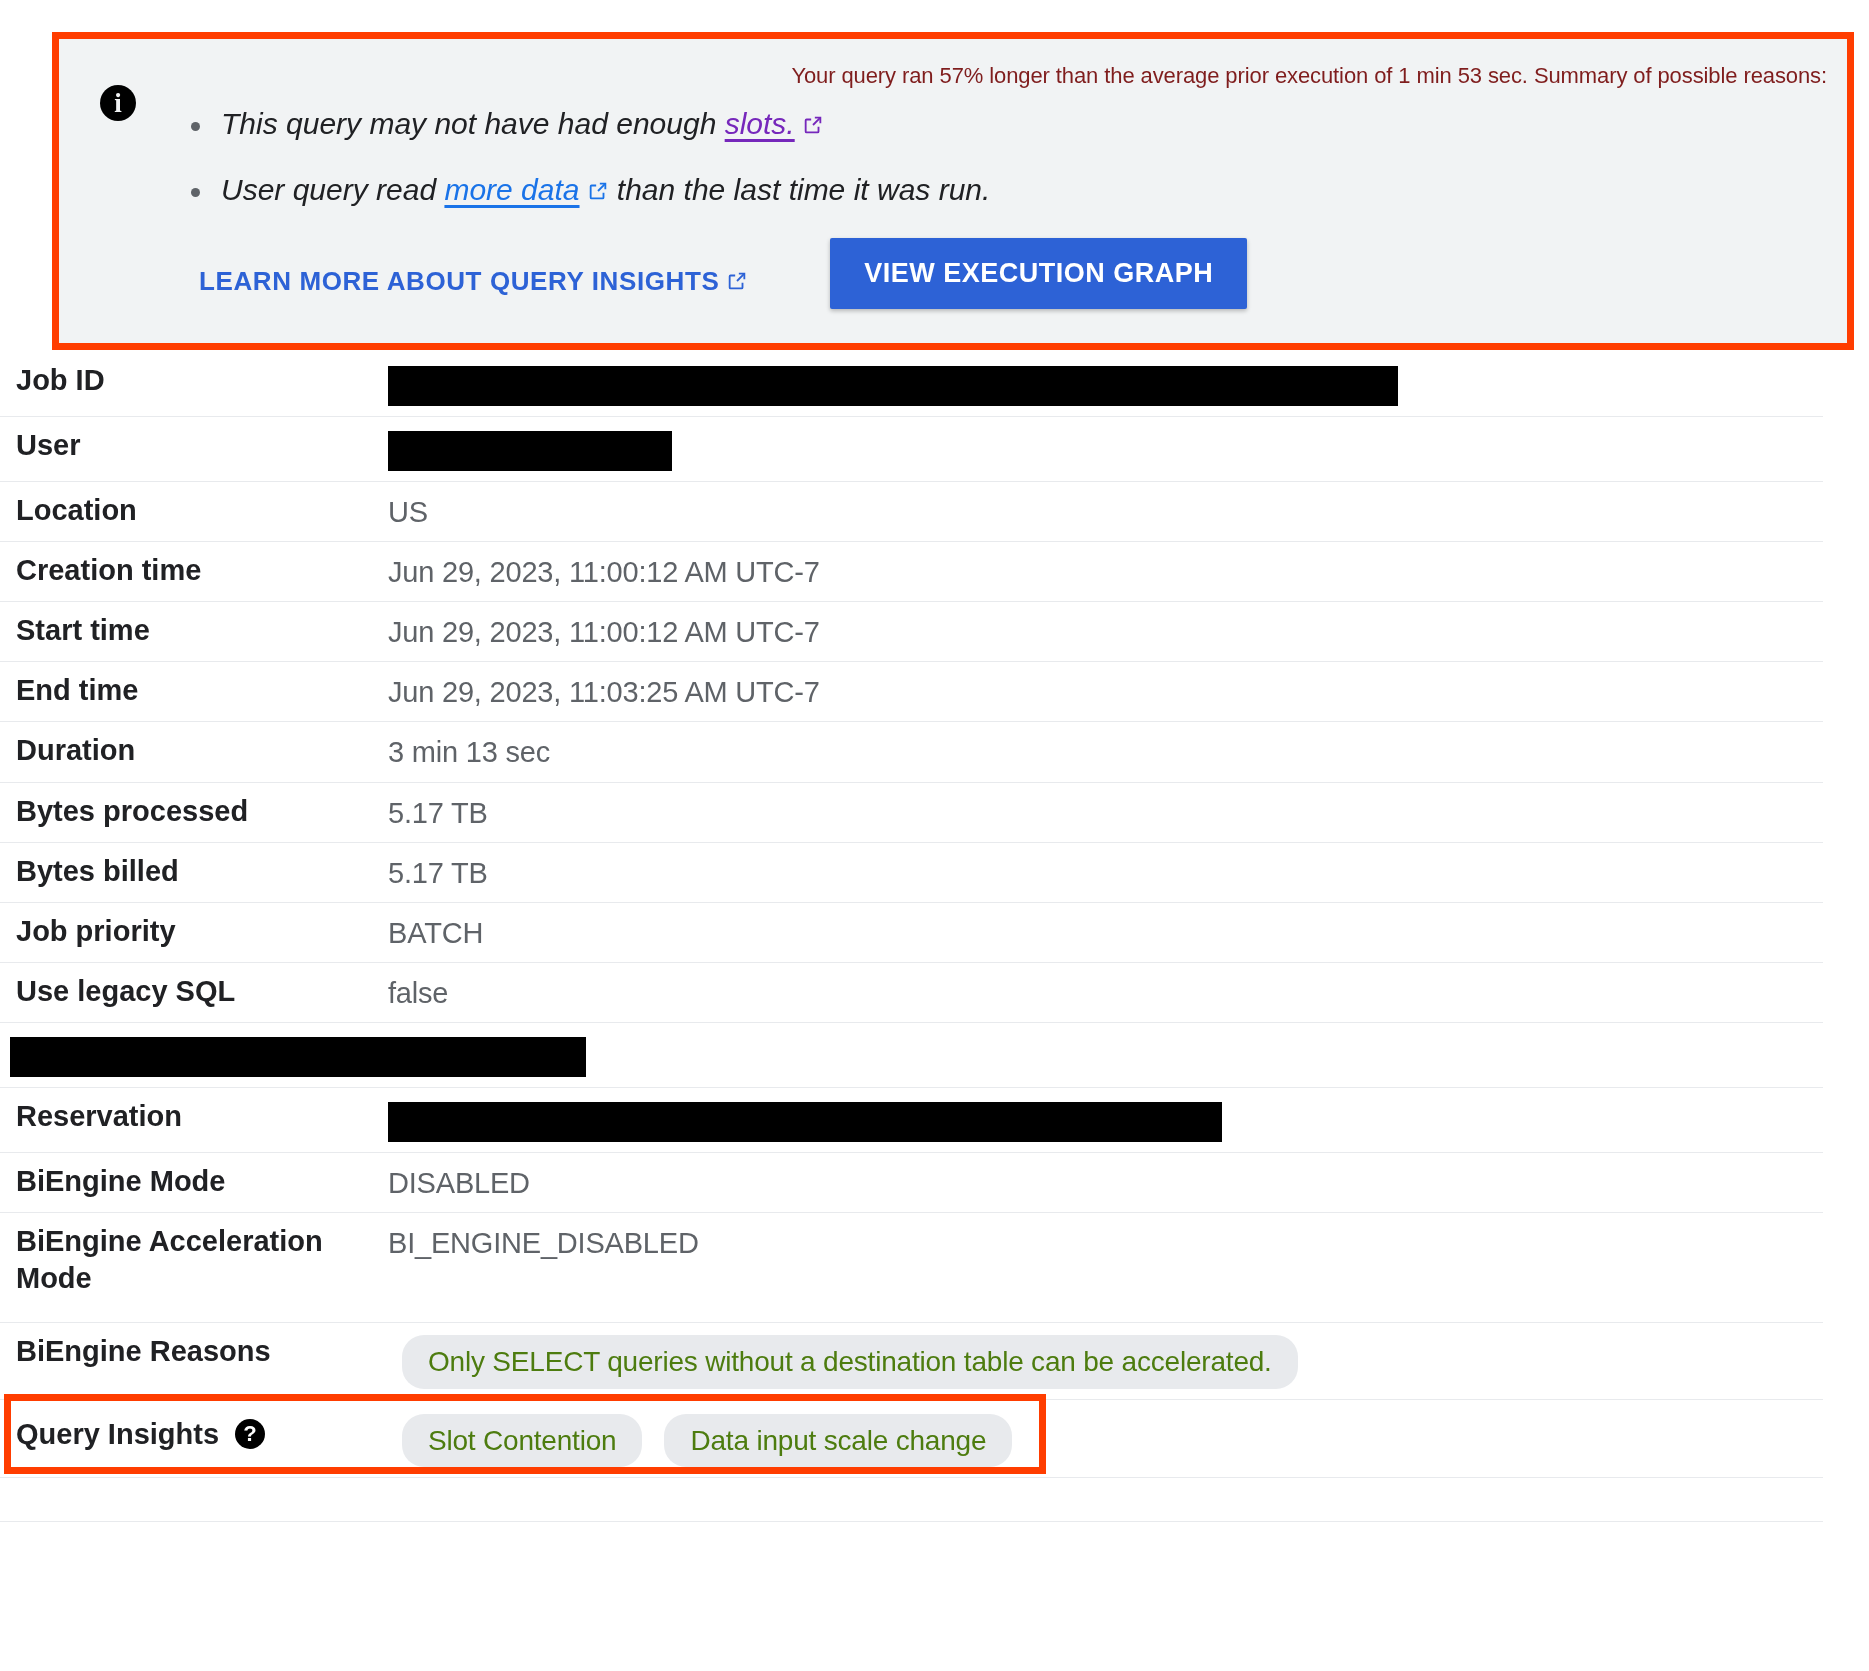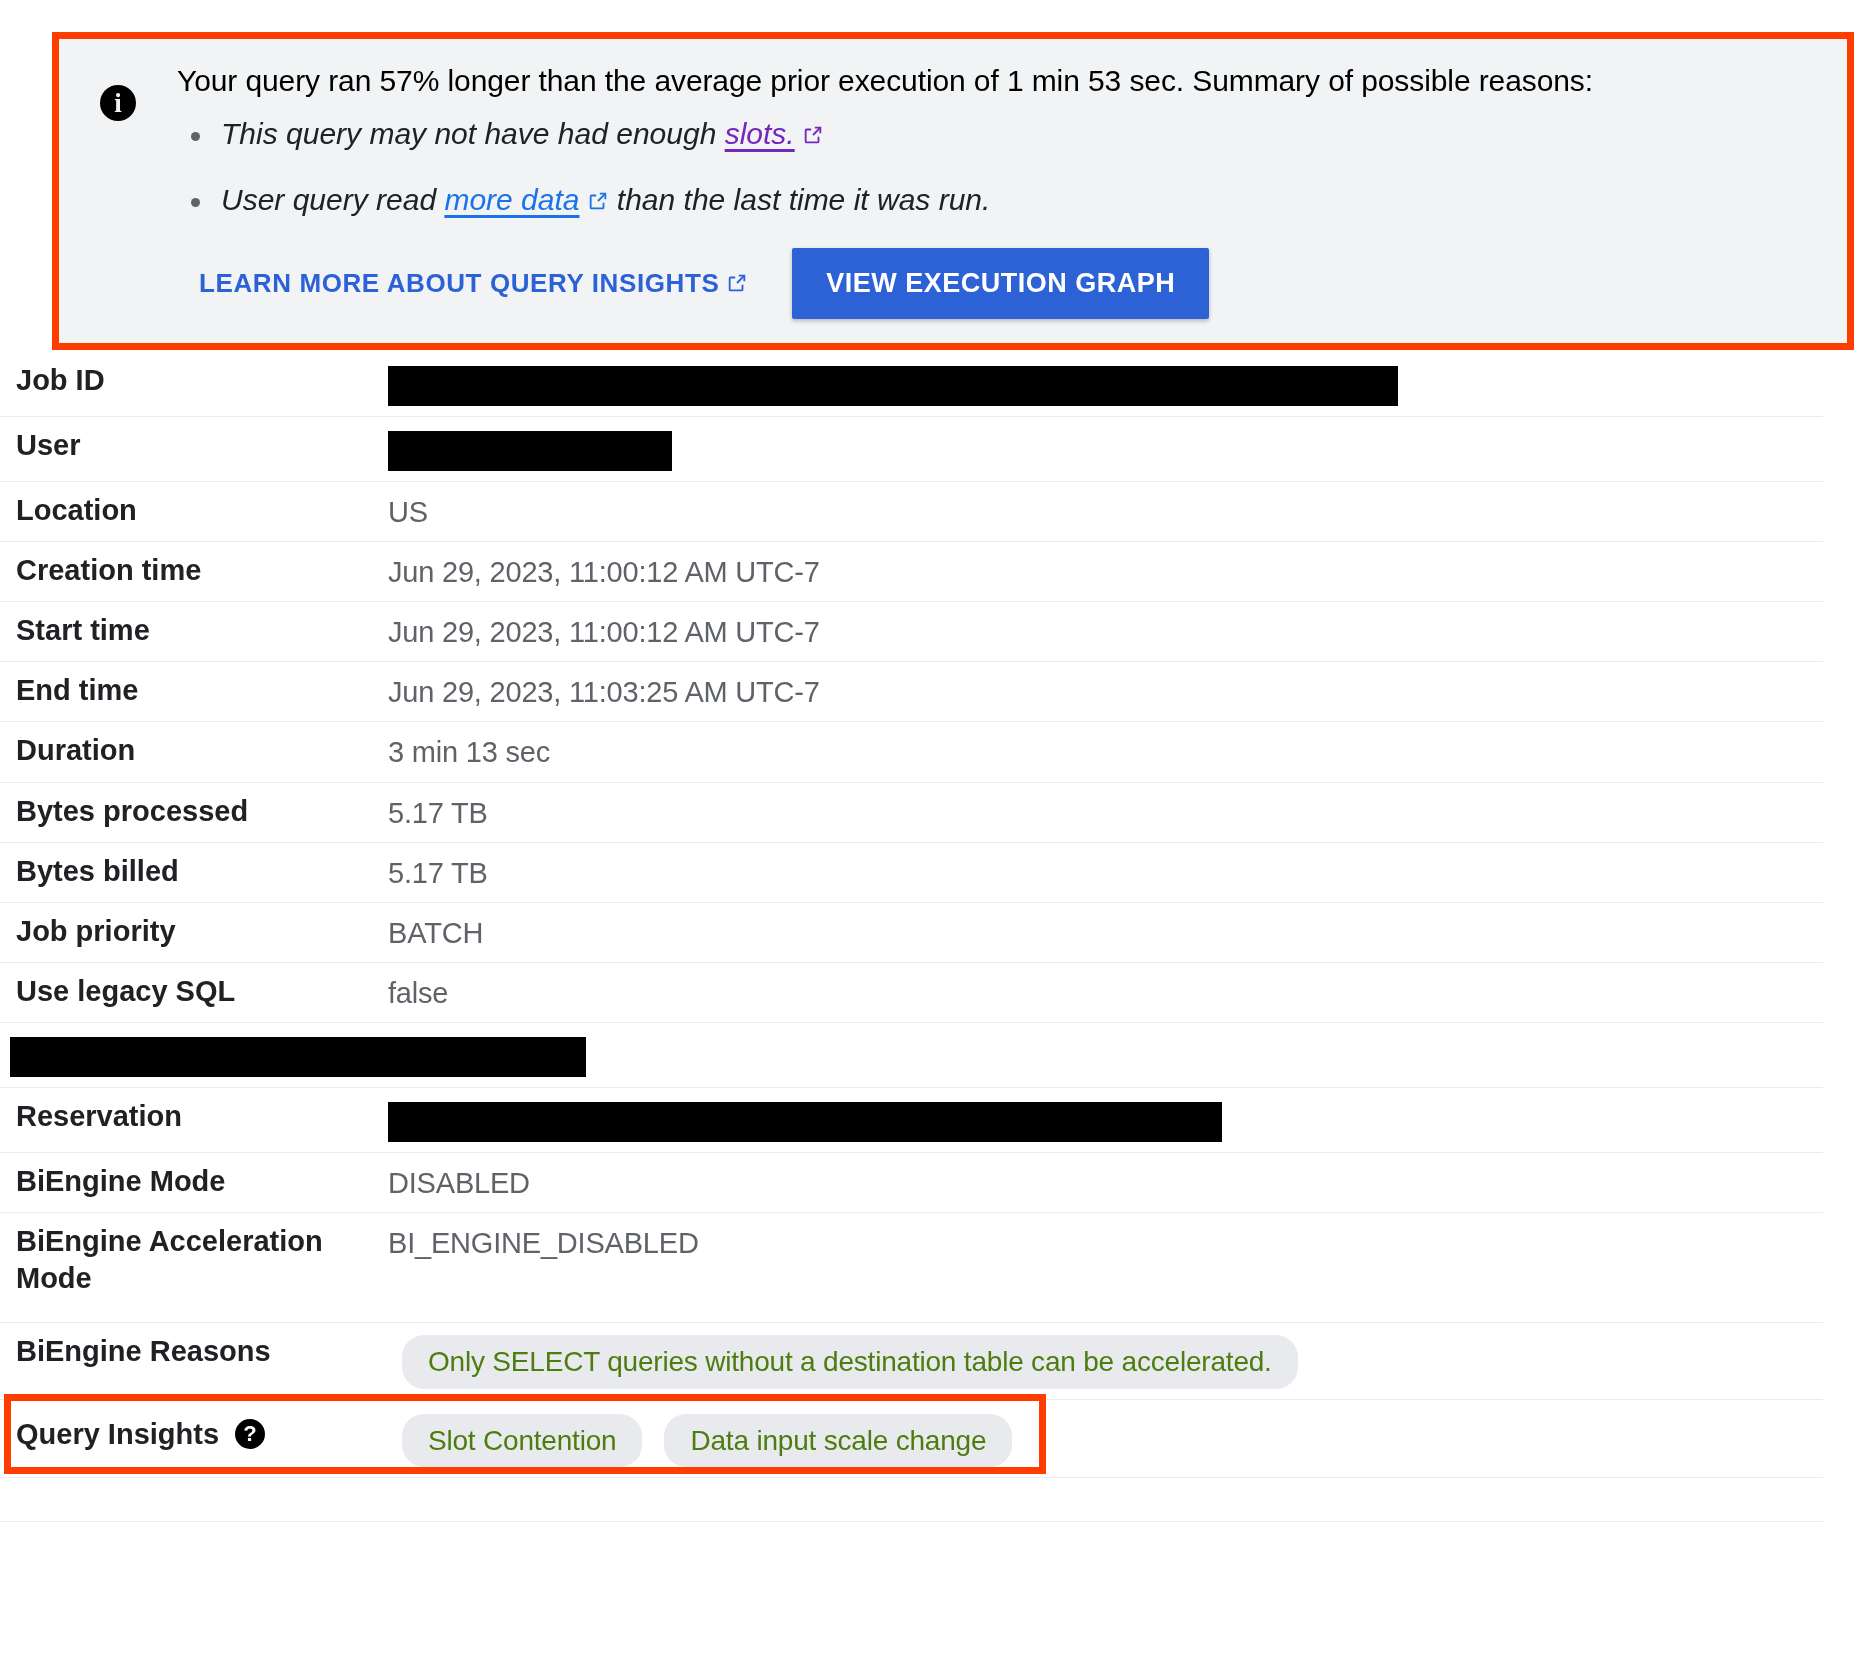--- a/index.html
+++ b/index.html
@@ -51,25 +51,26 @@
     background: #000000;
     color: #f1f3f4;
     font-family: "Liberation Serif", serif;
     font-weight: bold;
     font-size: 27px;
     line-height: 36px;
     text-align: center;
   }
   .banner-body { flex: 1; padding-right: 20px; }
   .banner-lead {
-    font-size: 30px;
+    font-size: 22px;
     line-height: 1.22;
-    color: #000000;
+    color: #7f1d1d;
     letter-spacing: -0.1px;
     white-space: nowrap;
+    text-align: right;
   }
   .banner-list {
     margin: 16px 0 0 0;
     padding: 0 0 0 44px;
     list-style: none;
   }
   .banner-list li {
     position: relative;
     font-size: 30px;
     line-height: 1.2;
@@ -100,23 +101,23 @@
     display: inline-block;
     width: 22px; height: 22px;
     position: relative;
     vertical-align: -2px;
     margin-left: 7px;
   }
   .ext-icon svg { display:block; width:22px; height:22px; }
 
   .banner-actions {
     display: flex;
-    align-items: center;
+    align-items: flex-end;
     margin-top: 22px;
-    gap: 36px;
+    gap: 74px;
     padding-left: 14px;
   }
   .text-button {
     background: none;
     border: none;
     color: #2d62d6;
     font-family: "Liberation Sans", sans-serif;
     font-size: 26px;
     font-weight: bold;
     letter-spacing: 0.6px;

